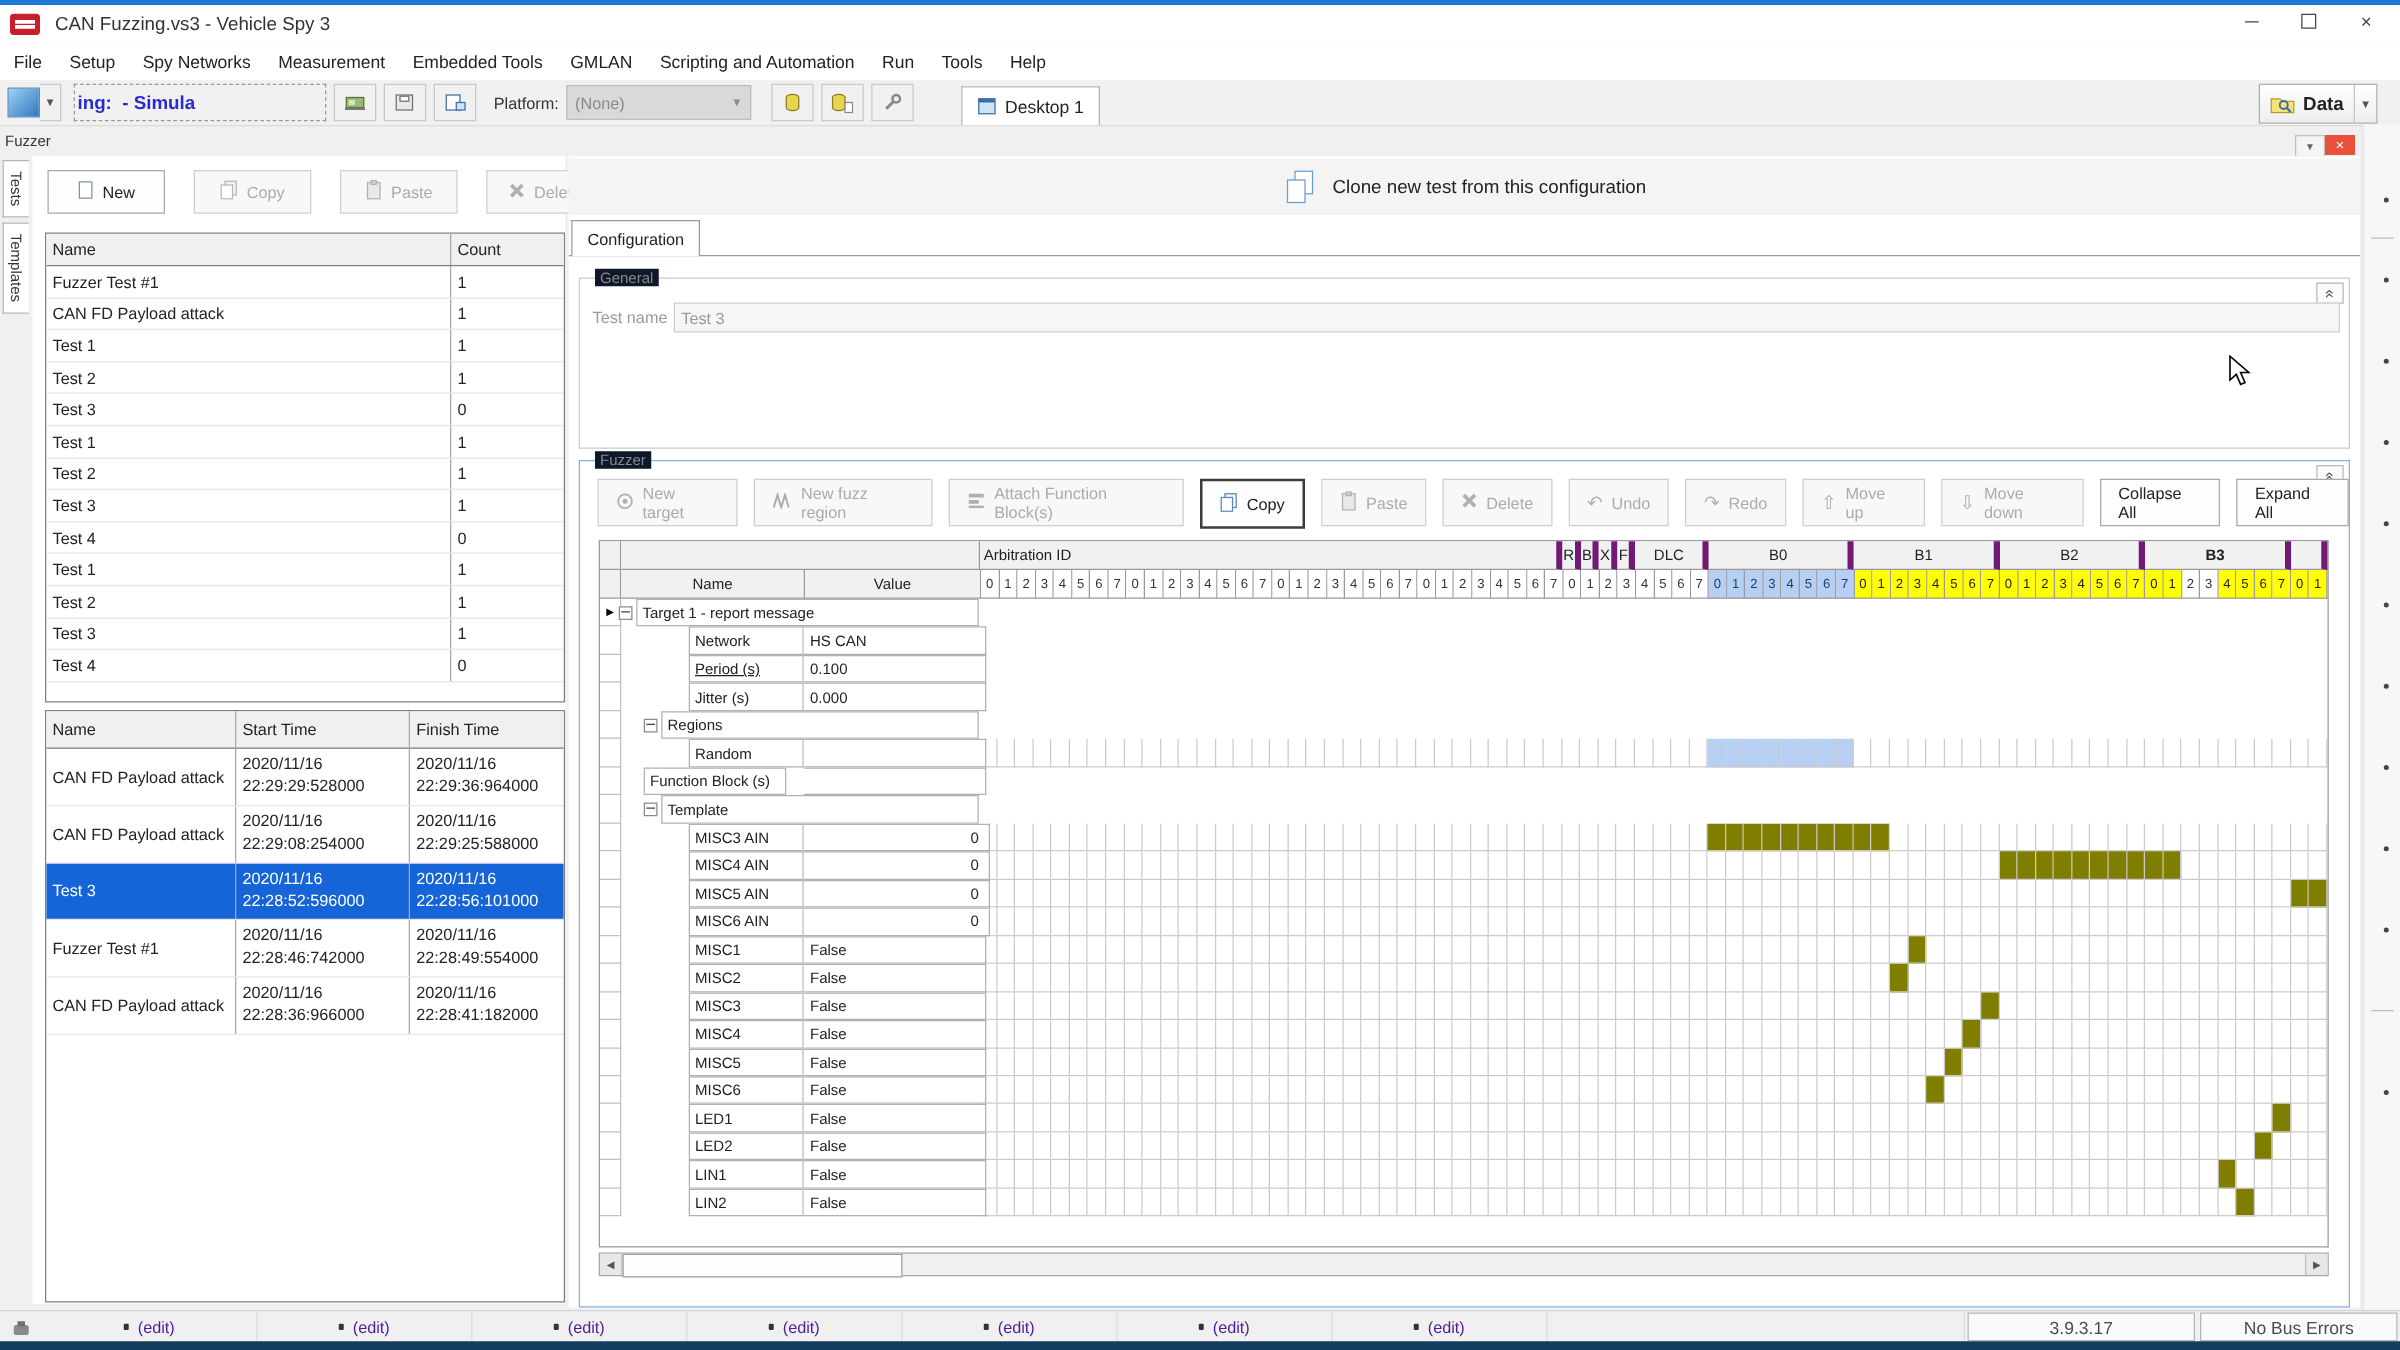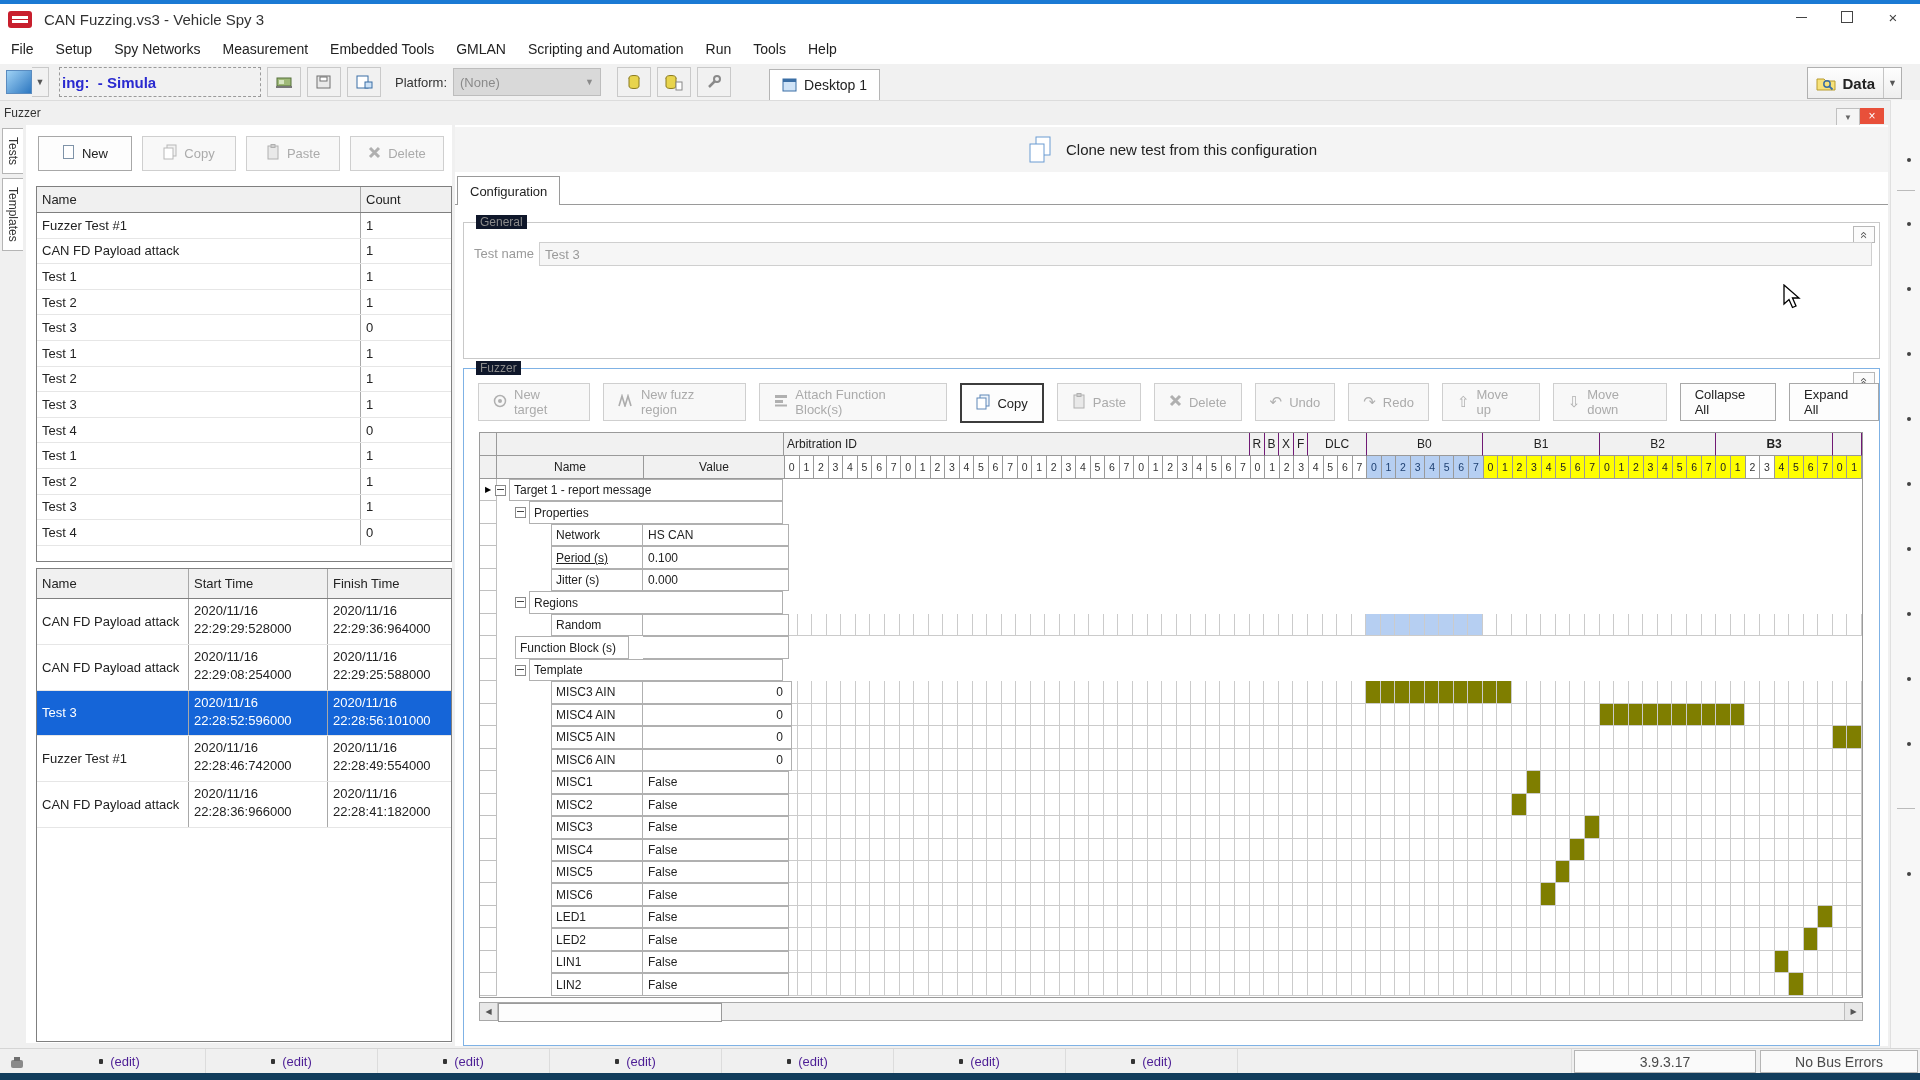--- a/index.html
+++ b/index.html
@@ -31,21 +31,21 @@
   #databtn .lab{font-size:15px;font-weight:bold;color:#222;margin:0 8px 0 6px}
   #databtn .dd{width:17px;height:100%;border-left:1px solid #c5c5c5;display:flex;align-items:center;justify-content:center;font-size:9px;color:#555}
   
   #fuzzerlabel{left:4px;top:106px;font-size:12px;color:#333}
   #paneldd{left:1836px;top:108px;width:22px;height:16px;border:1px solid #c0c0c0;background:#f5f5f5;display:flex;align-items:center;justify-content:center;font-size:8px;color:#666}
   #panelclose{left:1860px;top:108px;width:24px;height:16px;background:#e8503a;color:#fff;display:flex;align-items:center;justify-content:center;font-size:12px}
   #sidetabs{left:2px;top:128px;display:flex;flex-direction:column;gap:4px}
   .vtab{writing-mode:vertical-rl;padding:8px 3px;background:#fff;border:1px solid #b5b5b5;border-right:none;font-size:12px;color:#333}
   
   #leftpanel{left:26px;top:125px;width:426px;height:918px;background:#fff}
-  #leftbtns{position:absolute;left:12px;top:11px;display:flex;gap:10px}
+  #leftbtns{position:absolute;left:12px;top:11px;display:flex;gap:23px}
   .btn{display:flex;align-items:center;justify-content:center;gap:7px;background:#fdfdfd;border:1px solid #a8a8a8;color:#222;font-size:13px}
   .btn.disabled{color:#ababab;border-color:#cfcfcf;background:#f8f8f8}
   .lbtn{width:92px;height:33px}
   .table{position:absolute;border:1px solid #7f7f7f;background:#fff;overflow:hidden}
   #tests{left:10px;top:61px;width:414px;height:374px}
   #runs{left:10px;top:443px;width:414px;height:472px}
   .trow{display:flex;border-bottom:1px solid #e6e6e6}
   .thead{background:#f0f0f0;border-bottom:1px solid #7f7f7f;font-size:13px}
   .thead>div{display:flex;align-items:center;padding-left:5px}
   .t1row{height:24.6px;font-size:13px}
@@ -84,21 +84,21 @@
   .gly{font-size:15px;color:#b0b0b0}
   
   #grid{position:absolute;left:15px;top:63px;width:1382px;height:564px;border:1px solid #9a9a9a;background:#fff}
   .ghead{display:flex;height:23px}
   .ghc{border-right:1px solid #9a9a9a;border-bottom:1px solid #9a9a9a;background:#f1f1f1;display:flex;align-items:center;justify-content:center;font-size:12px;color:#222}
   .gh-mark{width:16px}
   .gh-name{width:146px}
   .gh-value{width:140px}
   .gh-nv{width:286px}
   .bits{flex:1;display:grid;grid-template-columns:repeat(74,1fr)}
-  .hgroup{border-right:1px solid #701a75;border-bottom:1px solid #9a9a9a;background:#f1f1f1;font-size:12px;display:flex;align-items:center;justify-content:center;color:#222;overflow:hidden}
+  .hgroup{border-right:5px solid #701a75;border-bottom:1px solid #9a9a9a;background:#f1f1f1;font-size:12px;display:flex;align-items:center;justify-content:center;color:#222;overflow:hidden}
   .hgroup.hleft{justify-content:flex-start;padding-left:3px}
   .bnum{border-right:1px solid #9a9a9a;border-bottom:1px solid #9a9a9a;font-size:10.5px;display:flex;align-items:center;justify-content:center;background:#fff;color:#333;overflow:hidden}
   .bnum.hyellow{background:#ffff00;color:#222}
   .bnum.hblue{background:#b6cff2;color:#1d3f70}
   #gridrows{height:517px;overflow:hidden}
   .grow{display:flex;height:22.478px}
   .gmark{width:16px;border-right:1px solid #c0c0c0;border-bottom:1px solid #c0c0c0;display:flex;align-items:center;justify-content:center;font-size:8px;color:#000}
   .gname-area{width:286px;position:relative}
   .nbox{position:absolute;top:0;bottom:0;border:1px solid #b0b0b0;display:flex;align-items:center;background:#fff}
   .nbox .ntext{font-size:12px;padding-left:4px;white-space:nowrap}
@@ -584,30 +584,20 @@
               <div class="exp" style="left: -2px;"></div>
               <div class="nbox" style="left: 12px; width: 272px;">
                 <div class="ntext">Target 1 - report message</div>
               </div>
             </div>
             <div class="bits"></div>
           </div>
           <div class="grow">
             <div class="gmark"></div>
             <div class="gname-area">
-              <div class="exp" style="left: 18px;"></div>
-              <div class="nbox" style="left: 32px; width: 252px;">
-                <div class="ntext">Properties</div>
-              </div>
-            </div>
-            <div class="bits"></div>
-          </div>
-          <div class="grow">
-            <div class="gmark"></div>
-            <div class="gname-area">
               <div class="nbox" style="left: 54px; width: 90px;">
                 <div class="ntext">Network</div>
               </div>
               <div class="vbox">HS CAN</div>
             </div>
             <div class="bits"></div>
           </div>
           <div class="grow">
             <div class="gmark"></div>
             <div class="gname-area">

